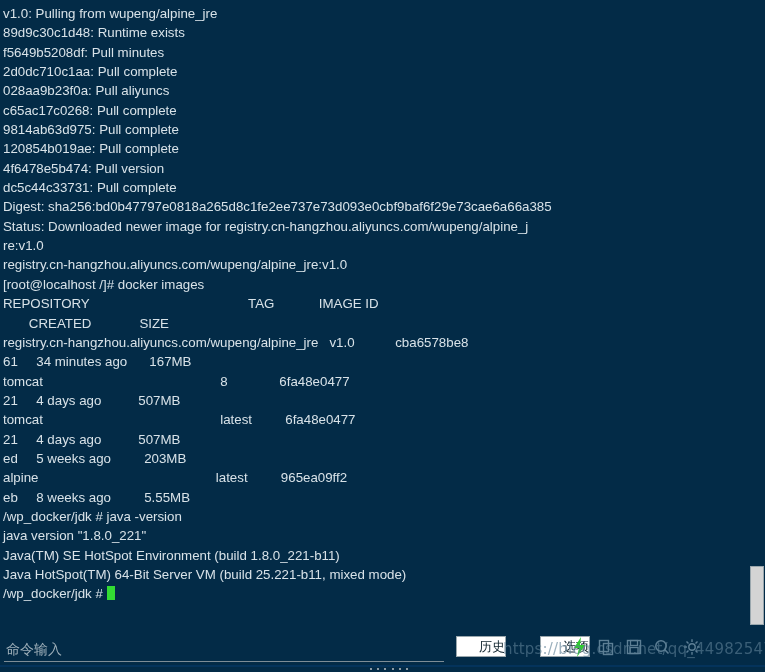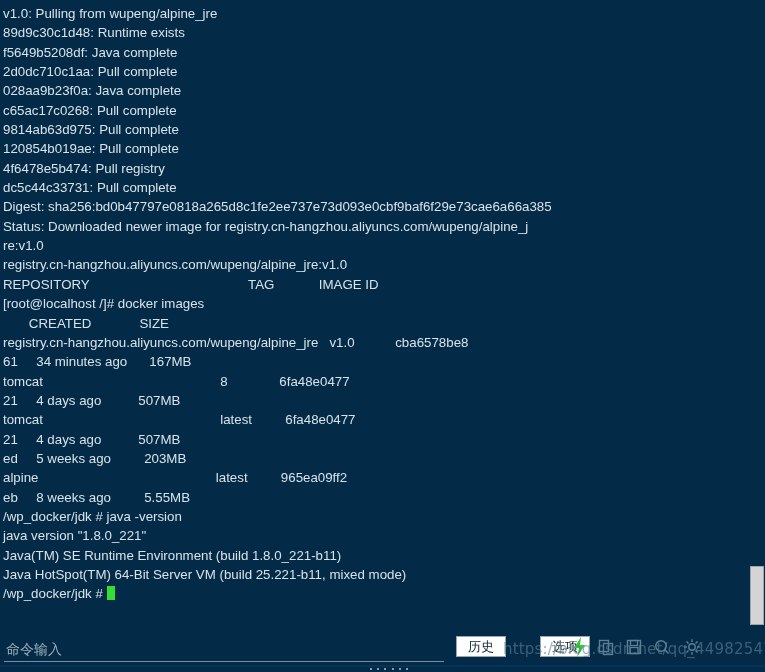--- a/index.html
+++ b/index.html
@@ -103,21 +103,21 @@
   .bar-btn {
     position: absolute;
     top: 8px;
     height: 21px;
     background: #ffffff;
     border: 1px solid #9aa7ad;
     color: #10242e;
     font-family: "DejaVu Sans", "Liberation Sans", sans-serif;
     font-size: 13px;
     line-height: 19px;
-    text-align: center;
+    text-align: right;
     padding: 0;
     box-sizing: border-box;
     cursor: pointer;
   }
   #btn-history { left: 456px; width: 50px; }
   #btn-options { left: 540px; width: 50px; }
 
   
   .bar-icon {
     position: absolute;
@@ -173,47 +173,47 @@
   }
 </style>
 </head>
 <body>
 
 <div id="app">
 
   <div id="terminal">
     <div class="line">v1.0: Pulling from wupeng/alpine_jre</div>
     <div class="line">89d9c30c1d48: Runtime exists</div>
-    <div class="line">f5649b5208df: Java complete</div>
+    <div class="line">f5649b5208df: Pull minutes</div>
     <div class="line">2d0dc710c1aa: Pull complete</div>
-    <div class="line">028aa9b23f0a: Java complete</div>
+    <div class="line">028aa9b23f0a: Pull aliyuncs</div>
     <div class="line">c65ac17c0268: Pull complete</div>
     <div class="line">9814ab63d975: Pull complete</div>
     <div class="line">120854b019ae: Pull complete</div>
-    <div class="line">4f6478e5b474: Pull registry</div>
+    <div class="line">4f6478e5b474: Pull version</div>
     <div class="line">dc5c44c33731: Pull complete</div>
     <div class="line">Digest: sha256:bd0b47797e0818a265d8c1fe2ee737e73d093e0cbf9baf6f29e73cae6a66a385</div>
     <div class="line">Status: Downloaded newer image for registry.cn-hangzhou.aliyuncs.com/wupeng/alpine_j</div>
     <div class="line">re:v1.0</div>
     <div class="line">registry.cn-hangzhou.aliyuncs.com/wupeng/alpine_jre:v1.0</div>
+    <div class="line">[root@localhost /]# docker images</div>
     <div class="line">REPOSITORY                                           TAG            IMAGE ID</div>
-    <div class="line">[root@localhost /]# docker images</div>
     <div class="line">       CREATED             SIZE</div>
     <div class="line">registry.cn-hangzhou.aliyuncs.com/wupeng/alpine_jre   v1.0           cba6578be8</div>
     <div class="line">61     34 minutes ago      167MB</div>
     <div class="line">tomcat                                                8              6fa48e0477</div>
     <div class="line">21     4 days ago          507MB</div>
     <div class="line">tomcat                                                latest         6fa48e0477</div>
     <div class="line">21     4 days ago          507MB</div>
     <div class="line">ed     5 weeks ago         203MB</div>
     <div class="line">alpine                                                latest         965ea09ff2</div>
     <div class="line">eb     8 weeks ago         5.55MB</div>
     <div class="line">/wp_docker/jdk # java -version</div>
     <div class="line">java version "1.8.0_221"</div>
-    <div class="line">Java(TM) SE Runtime Environment (build 1.8.0_221-b11)</div>
+    <div class="line">Java(TM) SE HotSpot Environment (build 1.8.0_221-b11)</div>
     <div class="line">Java HotSpot(TM) 64-Bit Server VM (build 25.221-b11, mixed mode)</div>
     <div class="line"><span>/wp_docker/jdk # </span><span class="cursor"></span></div>
   </div>
 
   <div id="scrollbar-track">
     <div id="scrollbar-thumb"></div>
   </div>
 
   <div id="bottom-bar">
 

